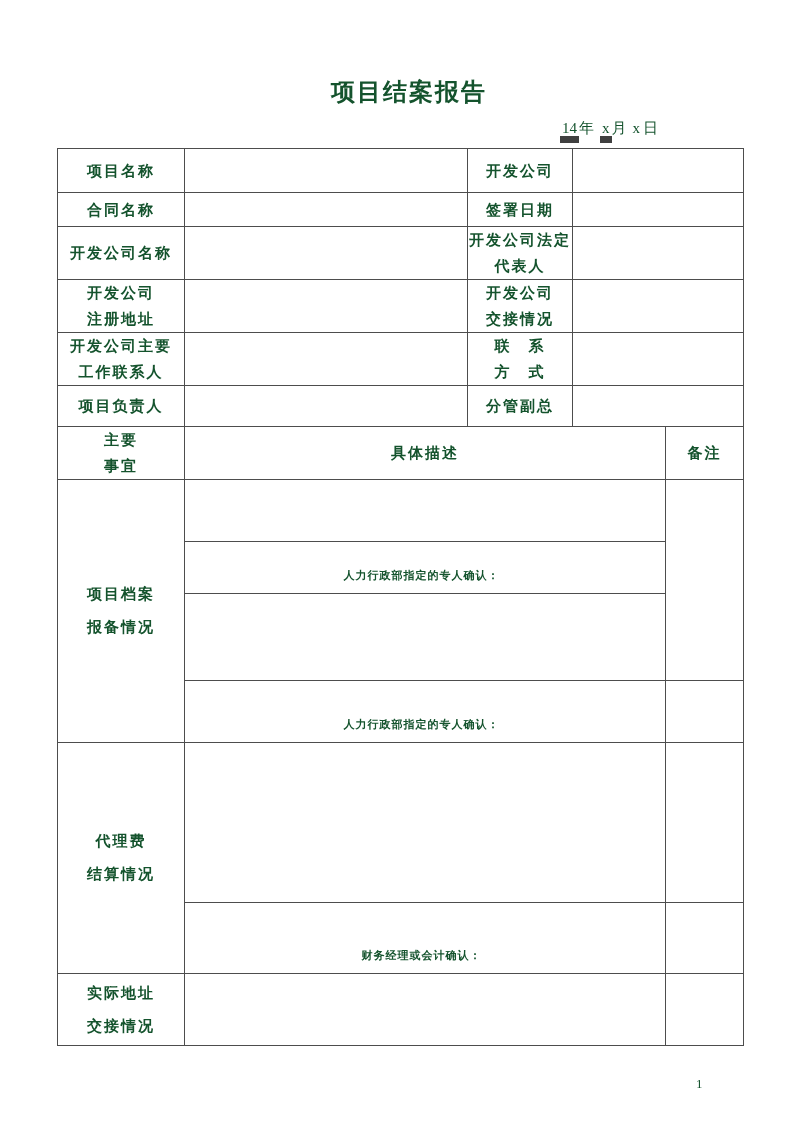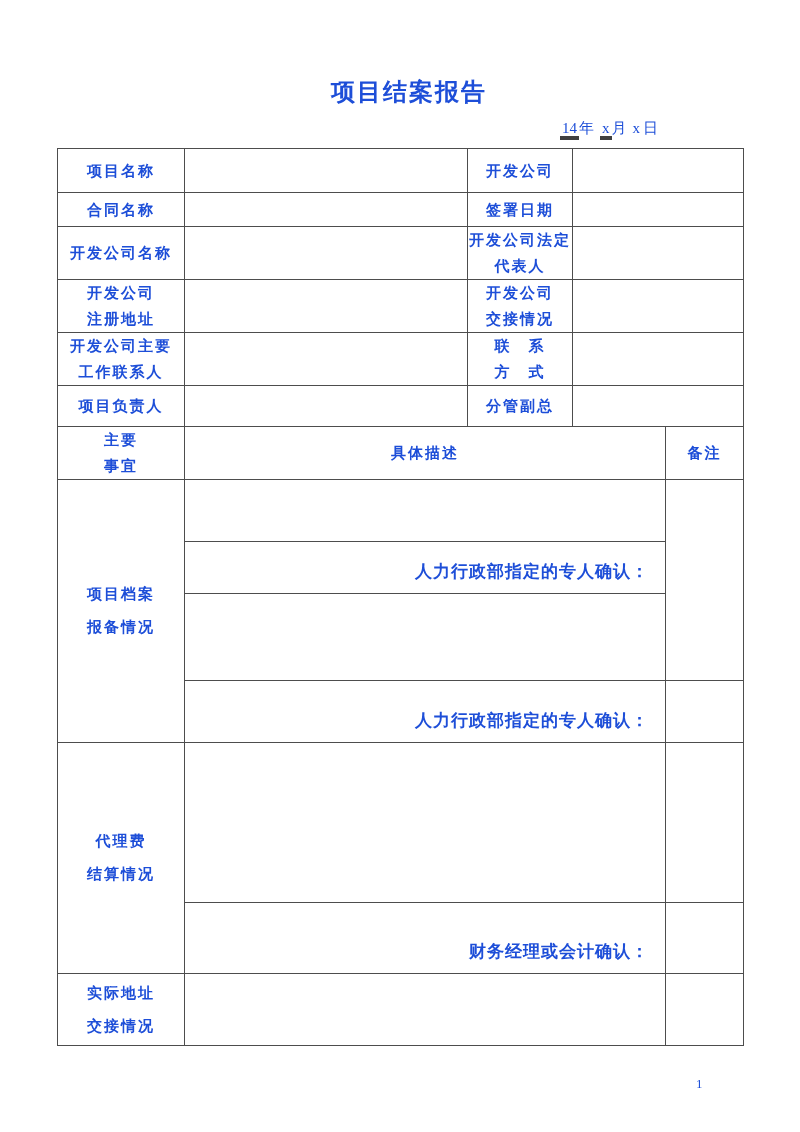--- a/index.html
+++ b/index.html
@@ -2,42 +2,42 @@
 <html><head>
 <meta charset="utf-8">
 <style>
   html, body { margin: 0; padding: 0; background: #ffffff; }
   .doc {
     position: relative;
     width: 800px;
     height: 1132px;
     background: #ffffff;
     font-family: "Liberation Serif", "DejaVu Serif", serif;
-    color: #1d4ed8;
+    color: #14532d;
     overflow: hidden;
   }
   .title {
     position: absolute;
     top: 76px; left: 0; width: 100%;
     box-sizing: border-box;
     padding-left: 18px;
     text-align: center;
     font-size: 24px;
     font-weight: bold;
     letter-spacing: 2px;
   }
   .date-line {
     position: absolute;
     top: 119px; left: 560px;
     font-size: 15px;
     white-space: nowrap;
   }
   .date-line .seg { margin-left: 6px; }
   .date-line .seg-tight { margin-left: 3px; }
-  .u { border-bottom: 4px solid #404040; padding: 0 2px; }
+  .u { border-bottom: 7px solid #404040; padding: 0 2px; }
 
   table.form {
     position: absolute;
     top: 148px; left: 57px;
     width: 686px;
     border-collapse: collapse;
     table-layout: fixed;
   }
   td { border: 1px solid #4d4d4d; padding: 0; overflow: hidden; }
 
@@ -55,24 +55,24 @@
   td.hdr {
     text-align: center;
     vertical-align: middle;
     font-weight: bold;
     font-size: 15px;
     letter-spacing: 2px;
   }
   td.confirm {
     vertical-align: bottom;
     font-weight: bold;
-    font-size: 17px;
+    font-size: 11px;
     letter-spacing: 1px;
     padding: 0 16px 10px 9px;
-    text-align: right;
+    text-align: center;
   }
   .page-number {
     position: absolute;
     top: 1076px; left: 696px;
     font-size: 13px;
   }
 </style>
 </head>
 <body>
 

